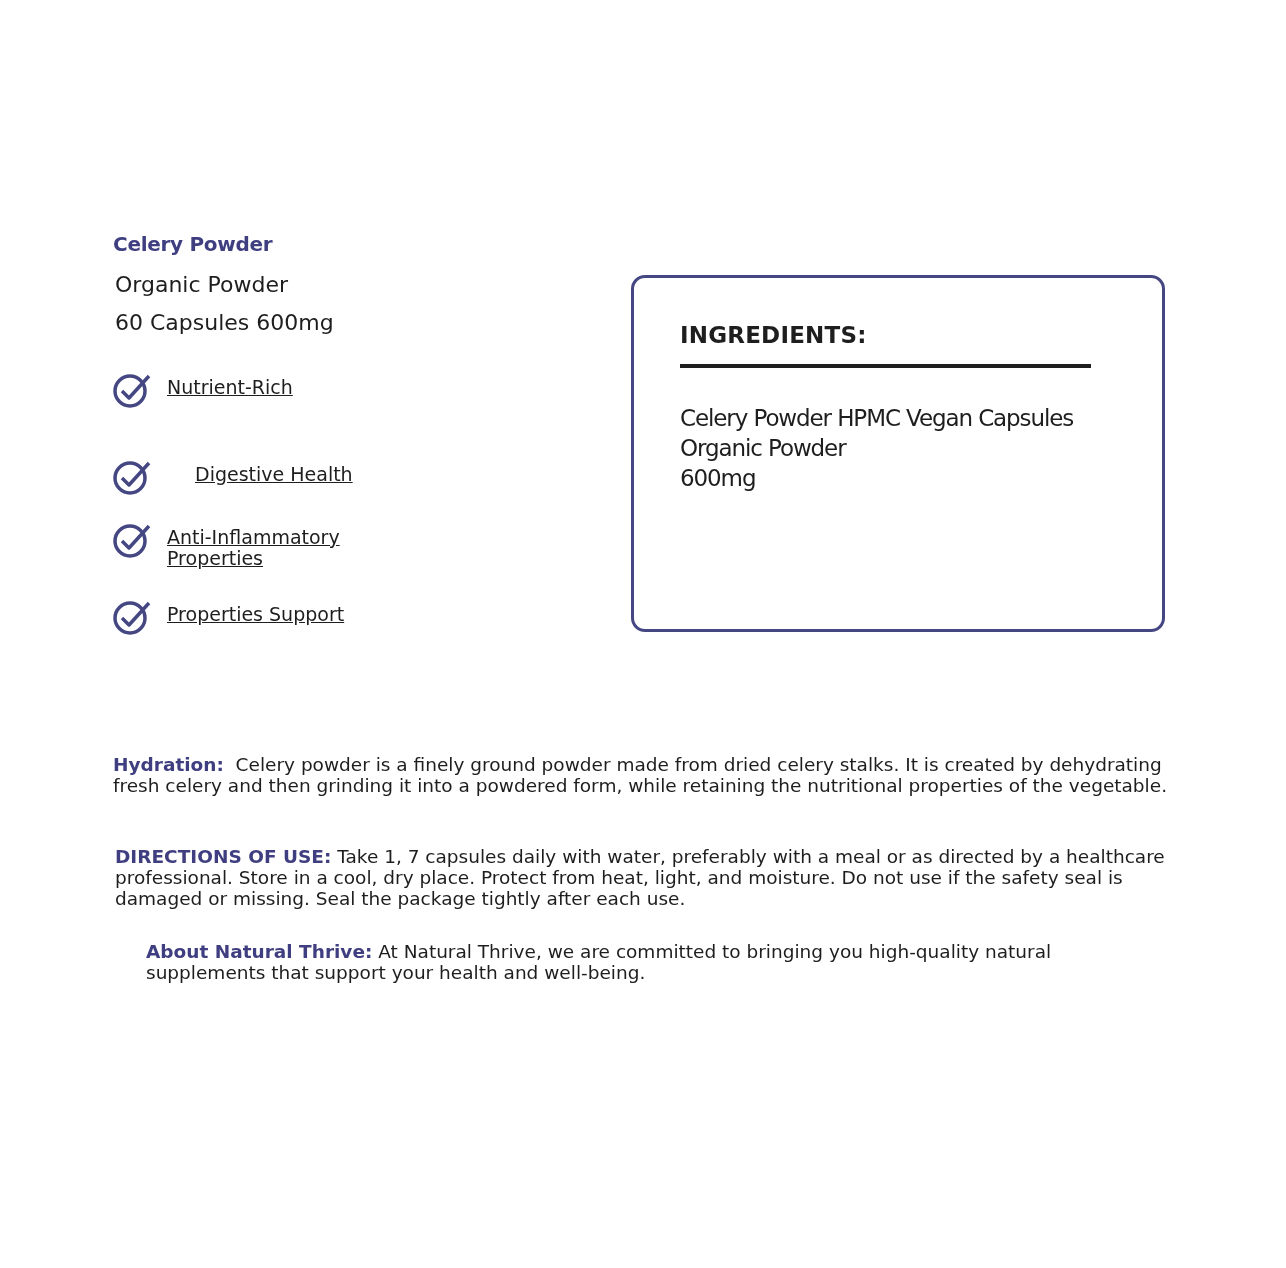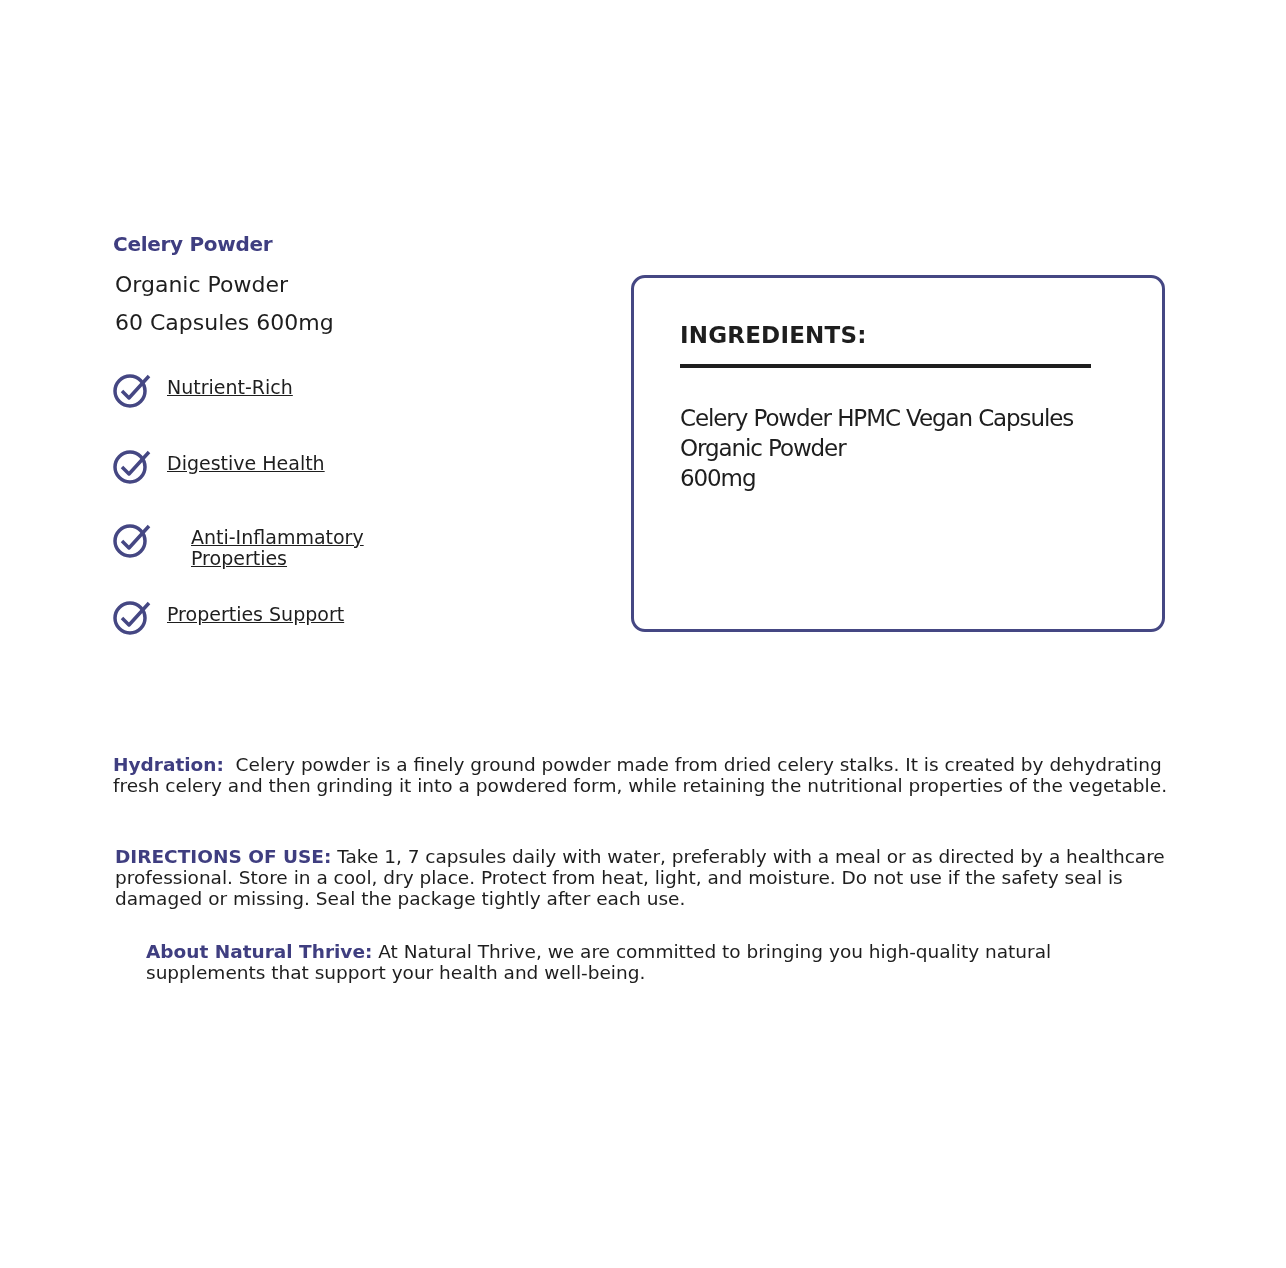--- a/index.html
+++ b/index.html
@@ -35,28 +35,28 @@
 <div class="subtitle sub2">60 Capsules 600mg</div>
 
 <div class="features">
   <div class="feature" style="top:0px;">
     <svg class="check" viewBox="0 0 40 36">
       <circle cx="18" cy="19" r="15" fill="none" stroke="#454783" stroke-width="3.5"></circle>
       <polyline points="10,19 17,26 37,4" fill="none" stroke="#454783" stroke-width="3.5" stroke-linejoin="round"></polyline>
     </svg>
     <span class="label">Nutrient-Rich</span>
   </div>
-  <div class="feature" style="top:76px;">
+  <div class="feature" style="top:87px;gap:28px;">
     <svg class="check" viewBox="0 0 40 36">
       <circle cx="18" cy="19" r="15" fill="none" stroke="#454783" stroke-width="3.5"></circle>
       <polyline points="10,19 17,26 37,4" fill="none" stroke="#454783" stroke-width="3.5" stroke-linejoin="round"></polyline>
     </svg>
     <span class="label">Digestive Health</span>
   </div>
-  <div class="feature" style="top:150px;gap:24px;">
+  <div class="feature" style="top:150px;">
     <svg class="check" viewBox="0 0 40 36">
       <circle cx="18" cy="19" r="15" fill="none" stroke="#454783" stroke-width="3.5"></circle>
       <polyline points="10,19 17,26 37,4" fill="none" stroke="#454783" stroke-width="3.5" stroke-linejoin="round"></polyline>
     </svg>
     <span class="label" style="width:200px;">Anti-Inflammatory Properties</span>
   </div>
   <div class="feature" style="top:227px;">
     <svg class="check" viewBox="0 0 40 36">
       <circle cx="18" cy="19" r="15" fill="none" stroke="#454783" stroke-width="3.5"></circle>
       <polyline points="10,19 17,26 37,4" fill="none" stroke="#454783" stroke-width="3.5" stroke-linejoin="round"></polyline>

